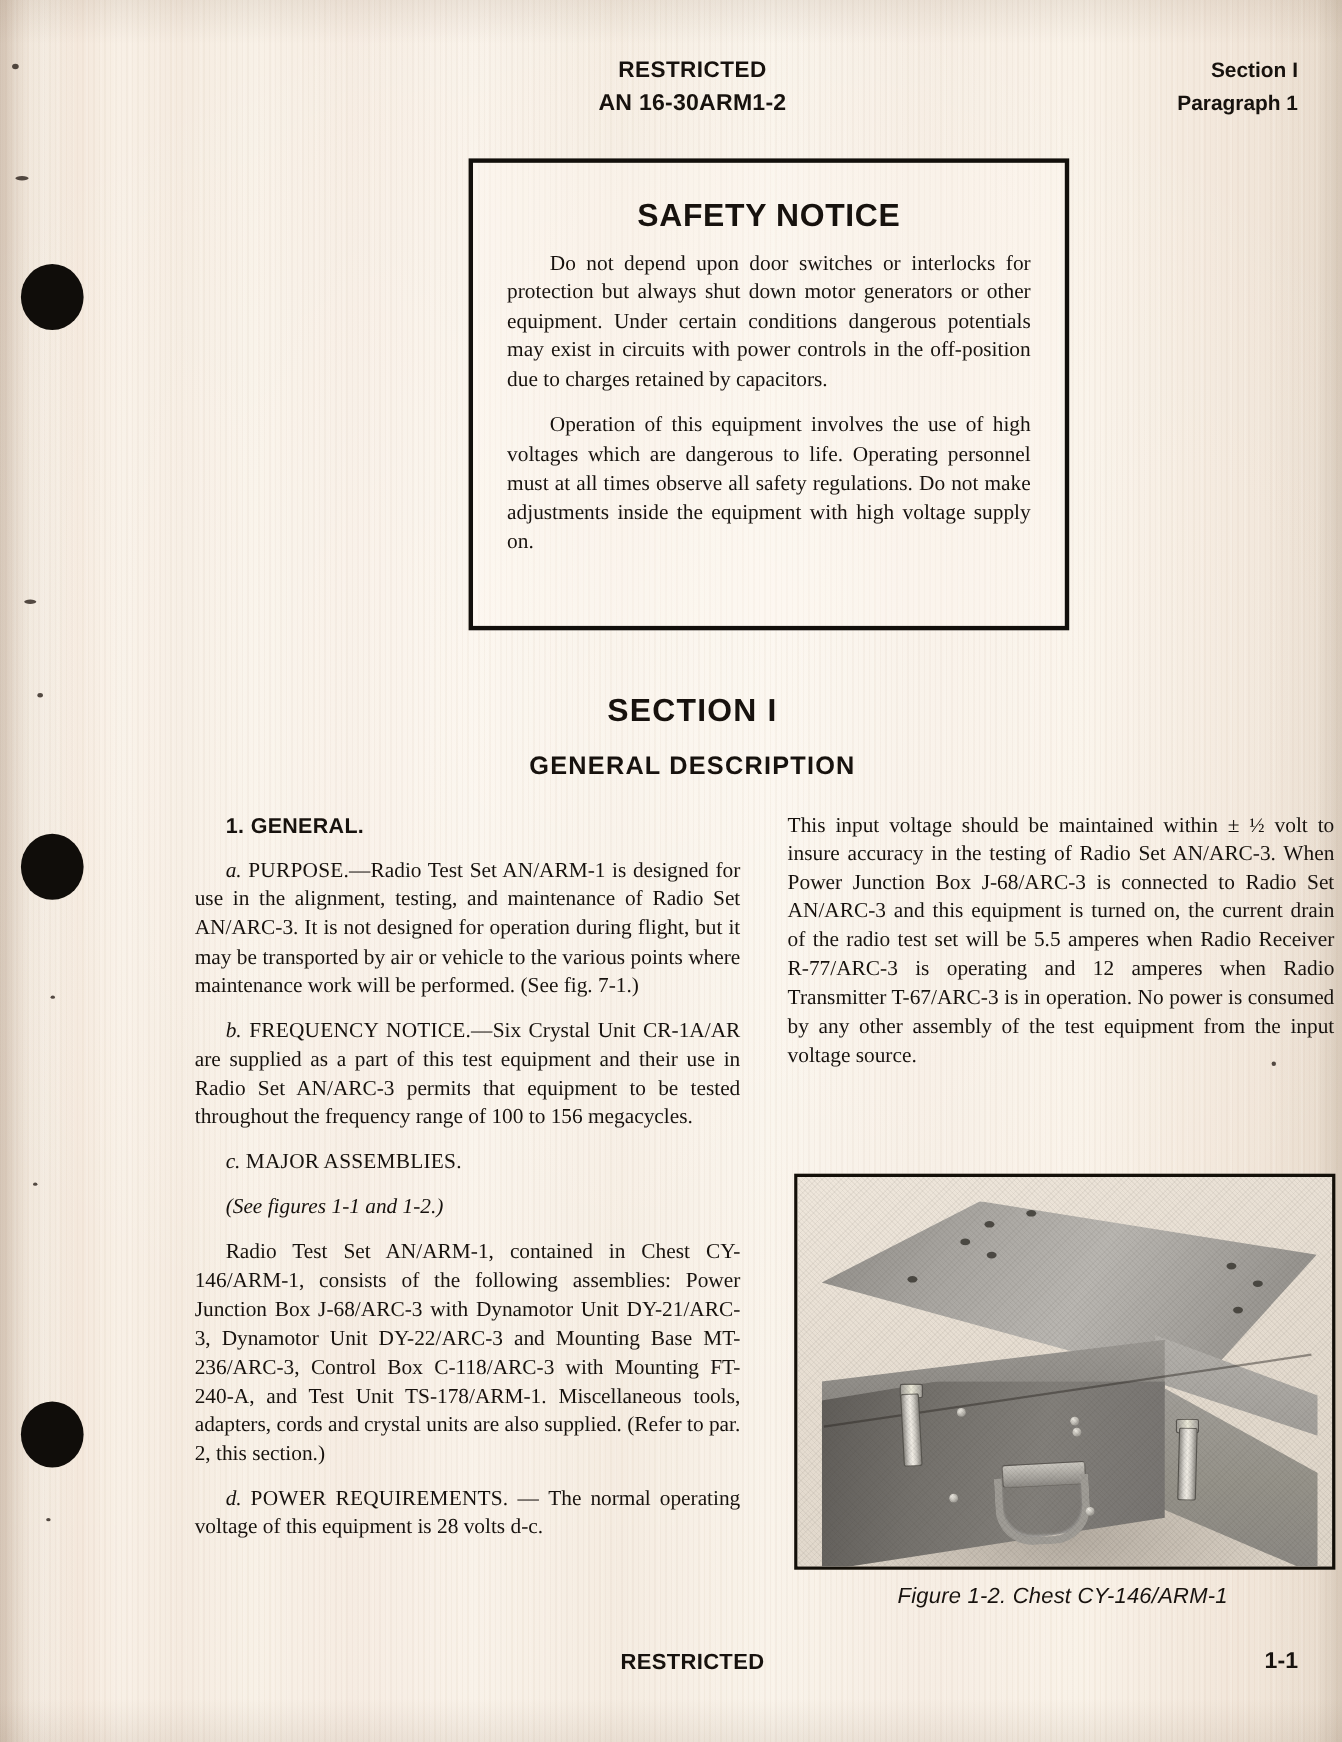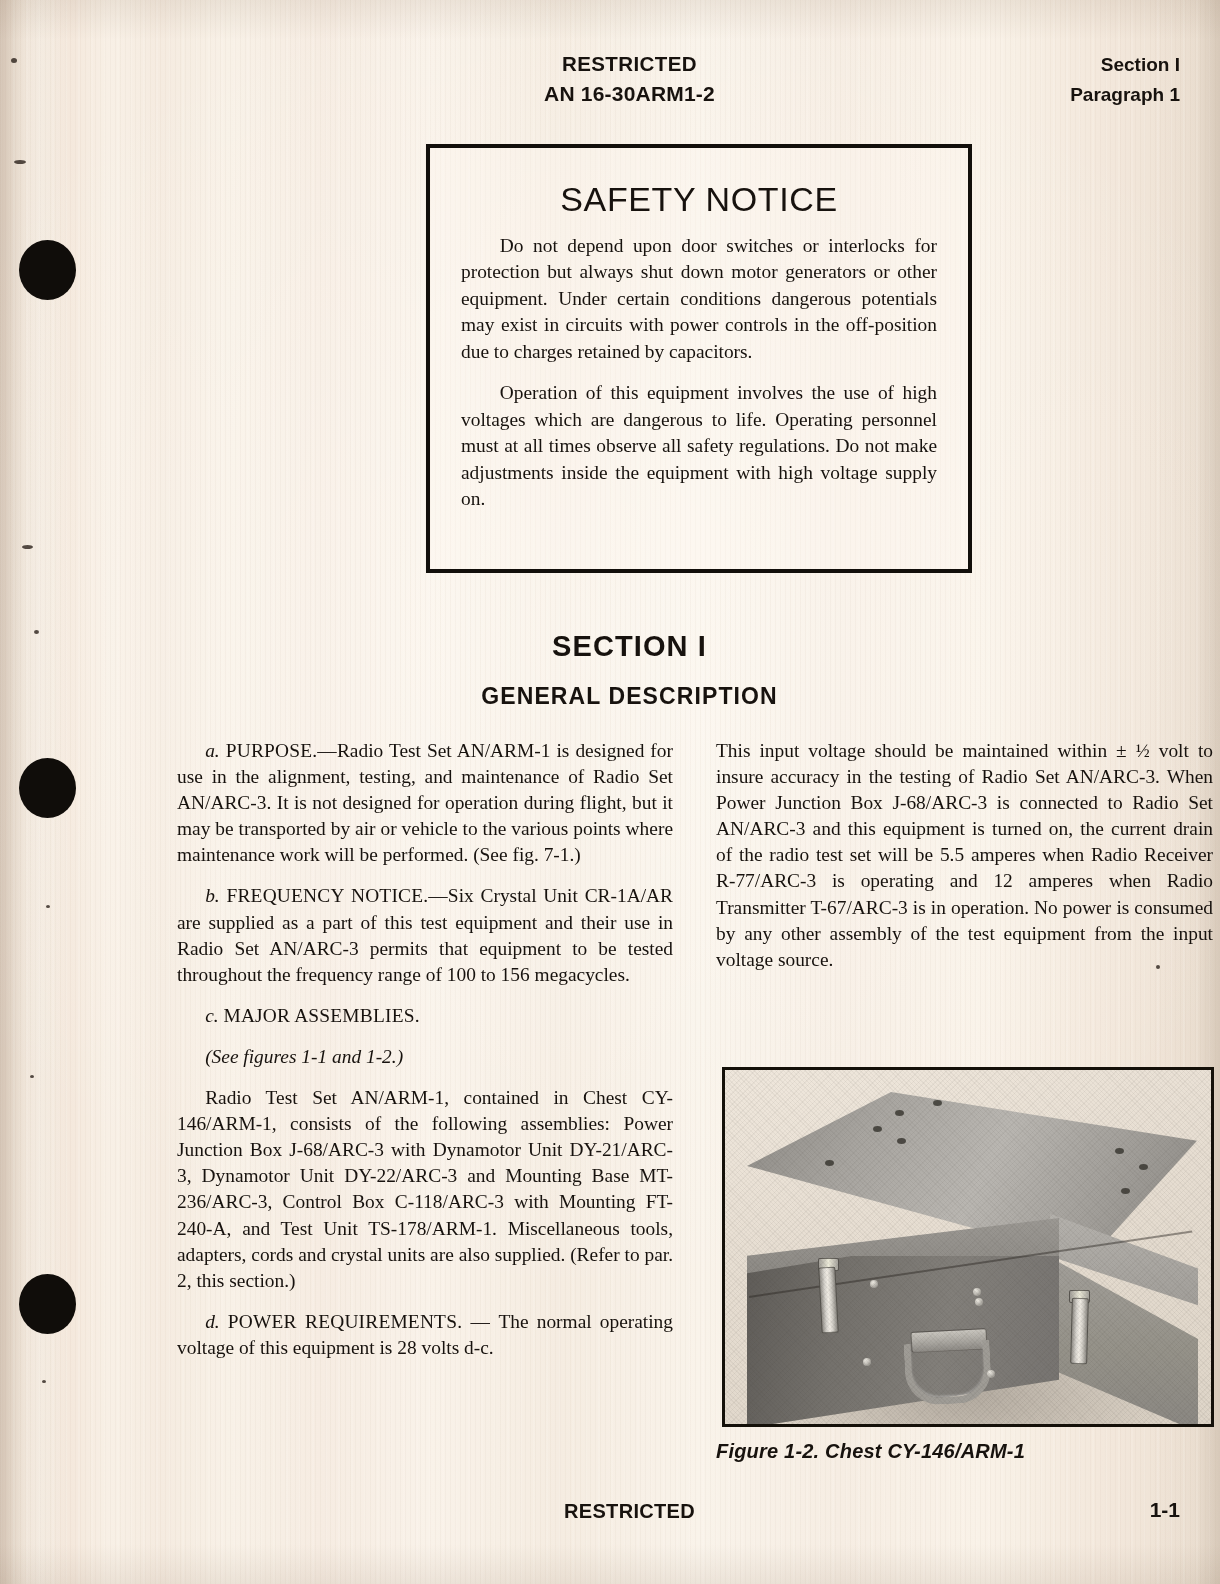--- a/index.html
+++ b/index.html
@@ -91,22 +91,22 @@
     position: absolute;
     left: 387px; top: 144px;
     width: 546px; height: 429px;
     border: 4px solid #120f0b;
     background: rgba(255,250,243,0.30);
     padding: 26px 31px 0 31px;
   }
   .safety-title {
     text-align: center;
     font-family: "Liberation Sans", sans-serif;
-    font-weight: normal;
-    font-size: 34px;
+    font-weight: bold;
+    font-size: 29px;
     letter-spacing: 0.6px;
     margin: 6px 0 14px 0;
   }
   .safety-box p {
     margin: 0 0 15px 0;
     font-size: 19.4px;
     line-height: 1.365;
     text-align: justify;
     text-indent: 2.0em;
     font-family: "Liberation Serif", serif;
@@ -264,23 +264,24 @@
   .vent {
     position: absolute; width: 9px; height: 6px;
     border-radius: 50%;
     background: #3b3832;
     opacity: 0.85;
   }
 
   .fig-caption {
     position: absolute;
     left: 677px; top: 1440px; width: 500px;
+    text-align: center;
     font-family: "Liberation Sans", sans-serif;
     font-style: italic;
-    font-weight: bold;
+    font-weight: normal;
     font-size: 20px;
     letter-spacing: 0.2px;
   }
 
   
   .footer-center {
     position: absolute; top: 1500px; left: 0; width: 100%;
     text-align: center;
     font-family: "Liberation Sans", sans-serif;
     font-weight: bold; font-size: 20px;
@@ -325,20 +326,21 @@
     <div class="safety-title">SAFETY NOTICE</div>
     <p>Do not depend upon door switches or interlocks for protection but always shut down motor generators or other equipment. Under certain conditions dangerous potentials may exist in circuits with power controls in the off-position due to charges retained by capacitors.</p>
     <p>Operation of this equipment involves the use of high voltages which are dangerous to life. Operating personnel must at all times observe all safety regulations. Do not make adjustments inside the equipment with high voltage supply on.</p>
   </div>
 
   <div class="sec-head h1">SECTION I</div>
   <div class="sec-head h2">GENERAL DESCRIPTION</div>
 
   <div class="col col-left">
 
+    <p class="para-head">1. GENERAL.</p>
 
     <p><span class="lbl">a.</span> <span class="caps">PURPOSE.—</span><span>Radio Test Set AN/ARM-1 is designed for use in the alignment, testing, and maintenance of Radio Set AN/ARC-3. It is not designed for operation during flight, but it may be transported by air or vehicle to the various points where maintenance work will be performed. (See fig. 7-1.)</span></p>
 
     <p><span class="lbl">b.</span> <span class="caps">FREQUENCY NOTICE.—</span><span>Six Crystal Unit CR-1A/AR are supplied as a part of this test equipment and their use in Radio Set AN/ARC-3 permits that equipment to be tested throughout the frequency range of 100 to 156 megacycles.</span></p>
 
     <p><span class="lbl">c.</span> <span class="caps">MAJOR ASSEMBLIES.</span></p>
 
     <p class="it">(See figures 1-1 and 1-2.)</p>
 
     <p>Radio Test Set AN/ARM-1, contained in Chest CY-146/ARM-1, consists of the following assemblies: Power Junction Box J-68/ARC-3 with Dynamotor Unit DY-21/ARC-3, Dynamotor Unit DY-22/ARC-3 and Mounting Base MT-236/ARC-3, Control Box C-118/ARC-3 with Mounting FT-240-A, and Test Unit TS-178/ARM-1. Miscellaneous tools, adapters, cords and crystal units are also supplied. (Refer to par. 2, this section.)</p>

